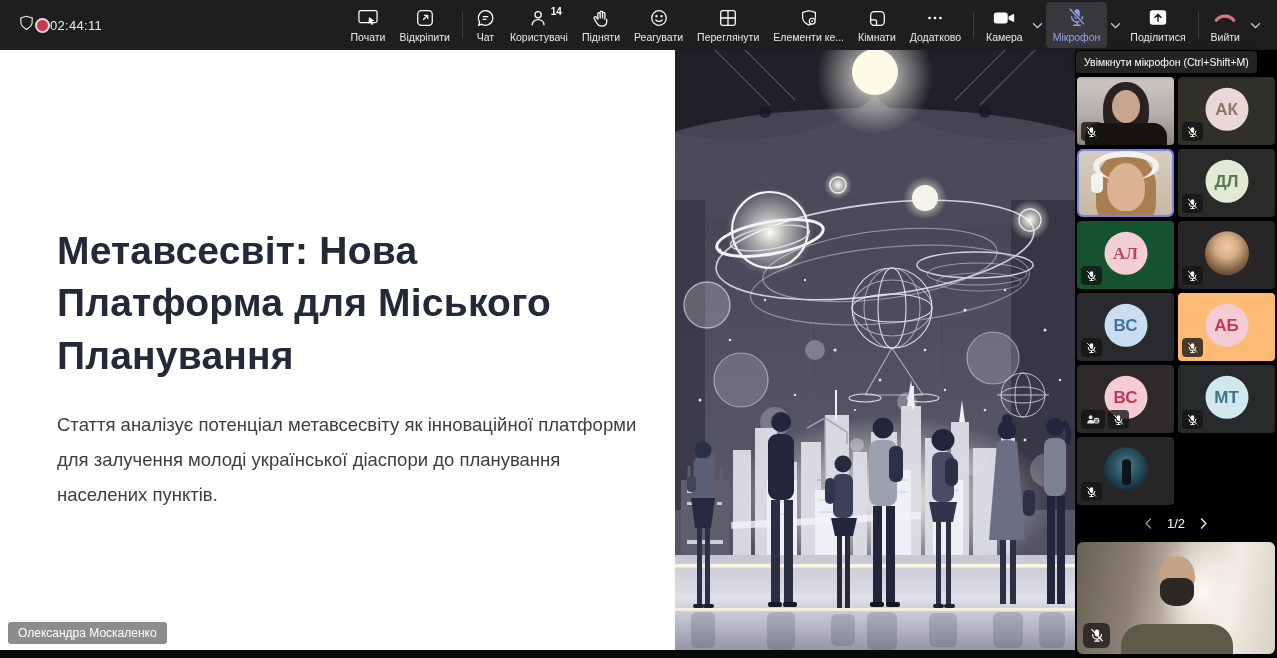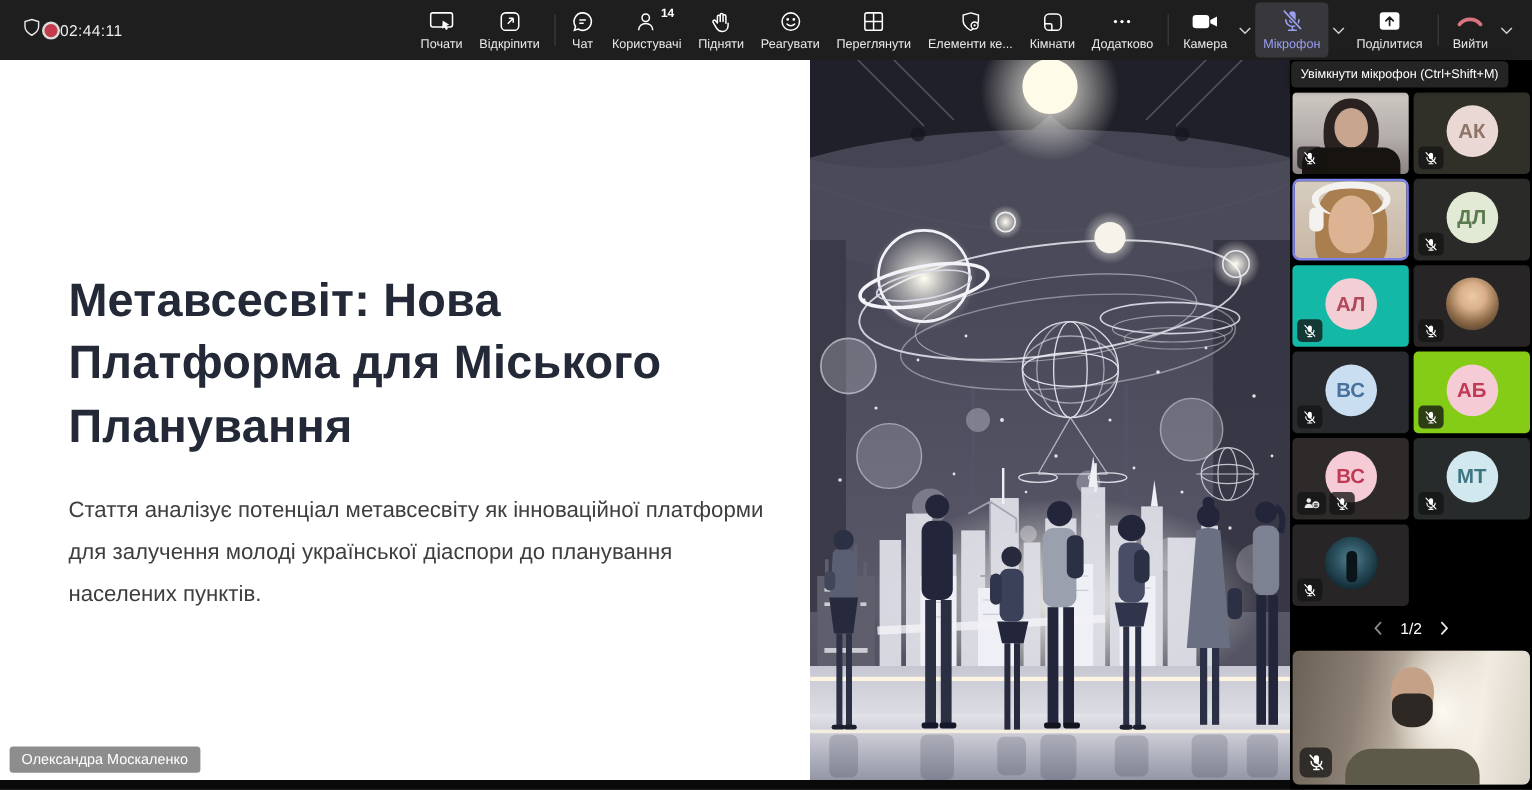--- a/index.html
+++ b/index.html
@@ -541,21 +541,21 @@
             <span class="mic-badge">
           <svg width="11" height="12" viewBox="0 0 16 17" fill="none" stroke="#fff" stroke-width="1.4" stroke-linecap="round">
             <rect x="5.5" y="1.5" width="5" height="8" rx="2.5" fill="#fff" stroke="none"></rect>
             <path d="M3 7.5 a5 5 0 0 0 10 0 M8 12.5 V15 M5.5 15 h5 M2 1.5 L14 14.5"></path>
           </svg>
             </span>
           </div>
       </div>
 
 
-      <div class="tile" style="background: #14b8a6;">
+      <div class="tile" style="background: #14532d; font-family: Liberation Serif, serif;">
         <span class="avatar" style="background: rgb(243, 206, 212); color: rgb(178, 73, 90);">АЛ</span>
         <div class="badge-row">
             <span class="mic-badge">
           <svg width="11" height="12" viewBox="0 0 16 17" fill="none" stroke="#fff" stroke-width="1.4" stroke-linecap="round">
             <rect x="5.5" y="1.5" width="5" height="8" rx="2.5" fill="#fff" stroke="none"></rect>
             <path d="M3 7.5 a5 5 0 0 0 10 0 M8 12.5 V15 M5.5 15 h5 M2 1.5 L14 14.5"></path>
           </svg>
             </span>
           </div>
       </div>
@@ -577,21 +577,21 @@
         <div class="badge-row">
             <span class="mic-badge">
           <svg width="11" height="12" viewBox="0 0 16 17" fill="none" stroke="#fff" stroke-width="1.4" stroke-linecap="round">
             <rect x="5.5" y="1.5" width="5" height="8" rx="2.5" fill="#fff" stroke="none"></rect>
             <path d="M3 7.5 a5 5 0 0 0 10 0 M8 12.5 V15 M5.5 15 h5 M2 1.5 L14 14.5"></path>
           </svg>
             </span>
           </div>
       </div>
 
-      <div class="tile" style="background: #84cc16;">
+      <div class="tile" style="background: #fdba74;">
         <span class="avatar" style="background: rgb(245, 204, 214); color: rgb(192, 58, 85);">АБ</span>
         <div class="badge-row">
             <span class="mic-badge">
           <svg width="11" height="12" viewBox="0 0 16 17" fill="none" stroke="#fff" stroke-width="1.4" stroke-linecap="round">
             <rect x="5.5" y="1.5" width="5" height="8" rx="2.5" fill="#fff" stroke="none"></rect>
             <path d="M3 7.5 a5 5 0 0 0 10 0 M8 12.5 V15 M5.5 15 h5 M2 1.5 L14 14.5"></path>
           </svg>
             </span>
           </div>
       </div>

